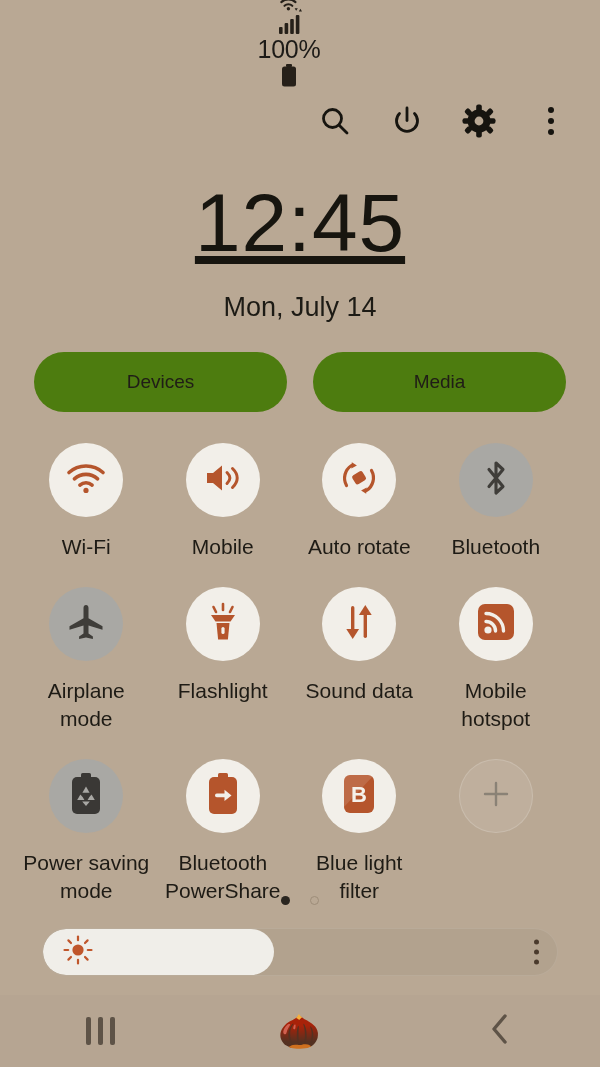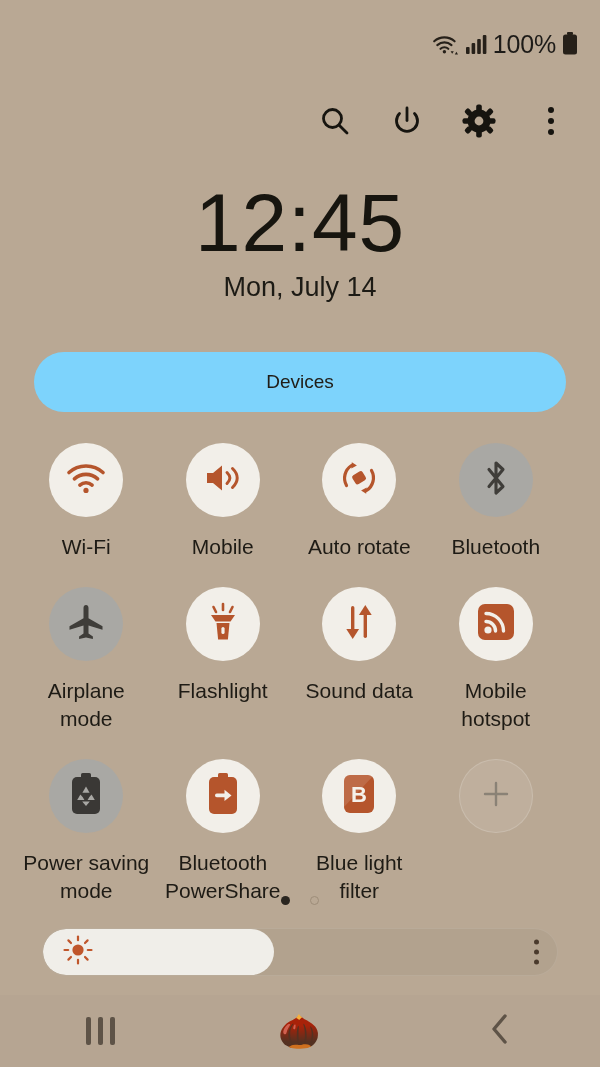--- a/index.html
+++ b/index.html
@@ -9,47 +9,47 @@
     font-family:"Liberation Sans", sans-serif;
     overflow:hidden;
     -webkit-font-smoothing:antialiased;
   }
   .screen { position:relative; width:600px; height:1067px; background:#b9a894; }
 
   
   .statusbar {
     position:absolute; top:0; left:0; right:0; height:88px;
     display:flex; align-items:center; justify-content:flex-end;
-    padding-right:22px; gap:6px;
+    padding-right:22px; flex-direction:column;
   }
   .sb-icon { display:flex; align-items:center; }
   .sb-text { font-size:25px; color:#1d1b18; letter-spacing:-0.2px; }
 
   
   .actionbar {
     position:absolute; top:90px; left:0; right:0; height:62px;
     display:flex; align-items:center; justify-content:flex-end;
     padding-right:30px; gap:34px;
   }
   .act { width:38px; height:38px; display:flex; align-items:center; justify-content:center; cursor:pointer; }
   .kebab { display:flex; flex-direction:column; gap:5px; align-items:center; justify-content:center; }
   .kebab i { display:block; width:6px; height:6px; border-radius:50%; background:#16140f; }
 
   
   .clock-wrap { position:absolute; top:182px; left:0; right:0; text-align:center; }
   .clock-time {
     font-size:82px; font-weight:300; color:#17150f;
-    letter-spacing:1px; line-height:1; font-family:"Liberation Sans", sans-serif;
-  }
-  .clock-date { margin-top:8px; font-size:27px; font-weight:400; color:#1d1b15; }
+    letter-spacing:1px; line-height:1; font-family:"Liberation Sans", sans-serif;text-decoration:underline;
+  }
+  .clock-date { margin-top:28px; font-size:27px; font-weight:400; color:#1d1b15; }
 
   
   .chips { position:absolute; top:352px; left:34px; right:34px; display:flex; gap:26px; }
   .chip {
-    flex:1; height:60px; border-radius:30px; background:#7dd3fc;
+    flex:1; height:60px; border-radius:30px; background:#4d7c0f;
     display:flex; align-items:center; justify-content:center;
     font-size:19px; color:#201d17; cursor:pointer;
   }
 
   
   .tiles { position:absolute; top:443px; left:18px; right:36px; }
   .tile-row { display:flex; }
   .tile {
     flex:1; display:flex; flex-direction:column; align-items:center;
     cursor:pointer;
@@ -180,20 +180,21 @@
     </span>
   </div>
 
   <div class="clock-wrap">
     <div class="clock-time">12:45</div>
     <div class="clock-date">Mon, July 14</div>
   </div>
 
   <div class="chips">
     <div class="chip">Devices</div>
+    <div class="chip">Media</div>
   </div>
 
   <div class="tiles">
 
     <div class="tile-row">
       <div class="tile">
         <div class="tile-circle">
           <span>
             <svg width="40" height="34" viewBox="0 0 40 34">
               <g fill="none" stroke="#b5552c" stroke-width="3.6" stroke-linecap="round">

